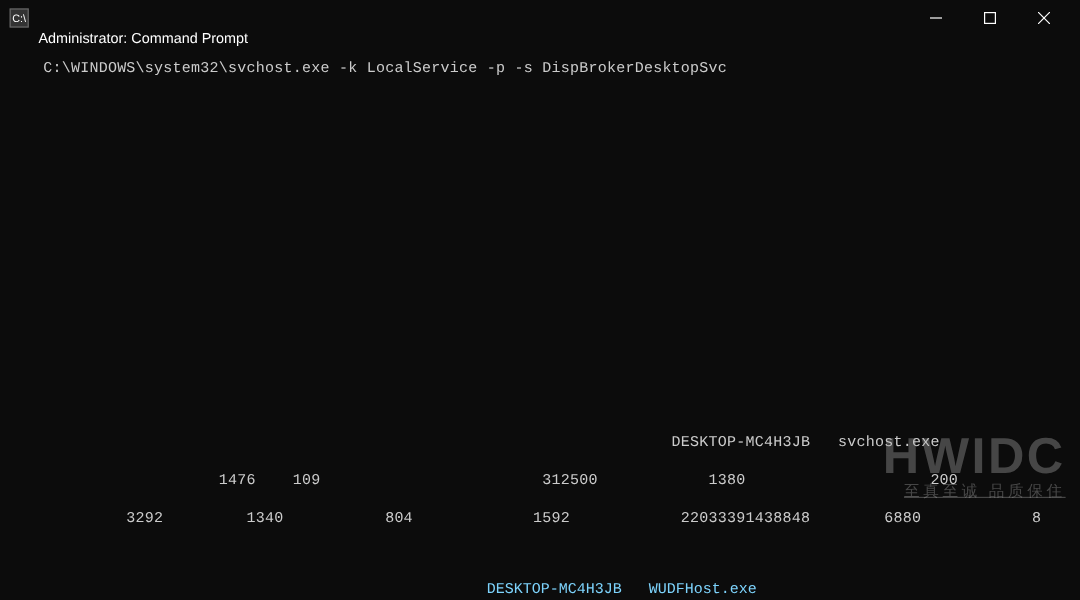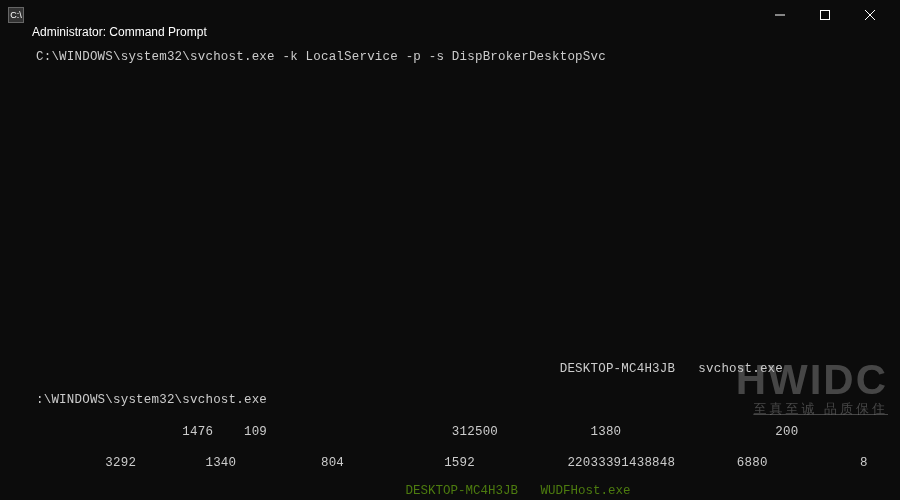--- a/index.html
+++ b/index.html
@@ -89,21 +89,21 @@
       text-decoration: underline;
     }
     .bottom-line {
       position: absolute;
       bottom: 0;
       left: 0;
       right: 0;
       padding: 0 8px 2px;
       white-space: pre;
       font-size: 12.5px;
-      color: #4d7c0f;
+      color: #7dd3fc;
     }
   </style>
 </head>
 <body>
 
 <div class="titlebar">
   <span class="titlebar-icon">C:\</span>
   <span class="titlebar-title">Administrator: Command Prompt</span>
   <div class="window-controls">
     <div class="window-btn">
@@ -130,21 +130,20 @@
 <div class="terminal-line"> </div>
 <div class="terminal-line"> </div>
 <div class="terminal-line"> </div>
 <div class="terminal-line"> </div>
 <div class="terminal-line"> </div>
 <div class="terminal-line"> </div>
 <div class="terminal-line"> </div>
 <div class="terminal-line"> </div>
 <div class="terminal-line"> </div>
 <div class="terminal-line">                                                                    DESKTOP-MC4H3JB   svchost.exe                      C</div>
-<div class="terminal-line">:\WINDOWS\system32\svchost.exe</div>
 <div class="terminal-line">                   1476    109                        312500            1380                    200                 svcho</div>
 <div class="terminal-line">         3292         1340           804             1592            22033391438848        6880            8</div>
 
 
 
 
 
 
 
 

